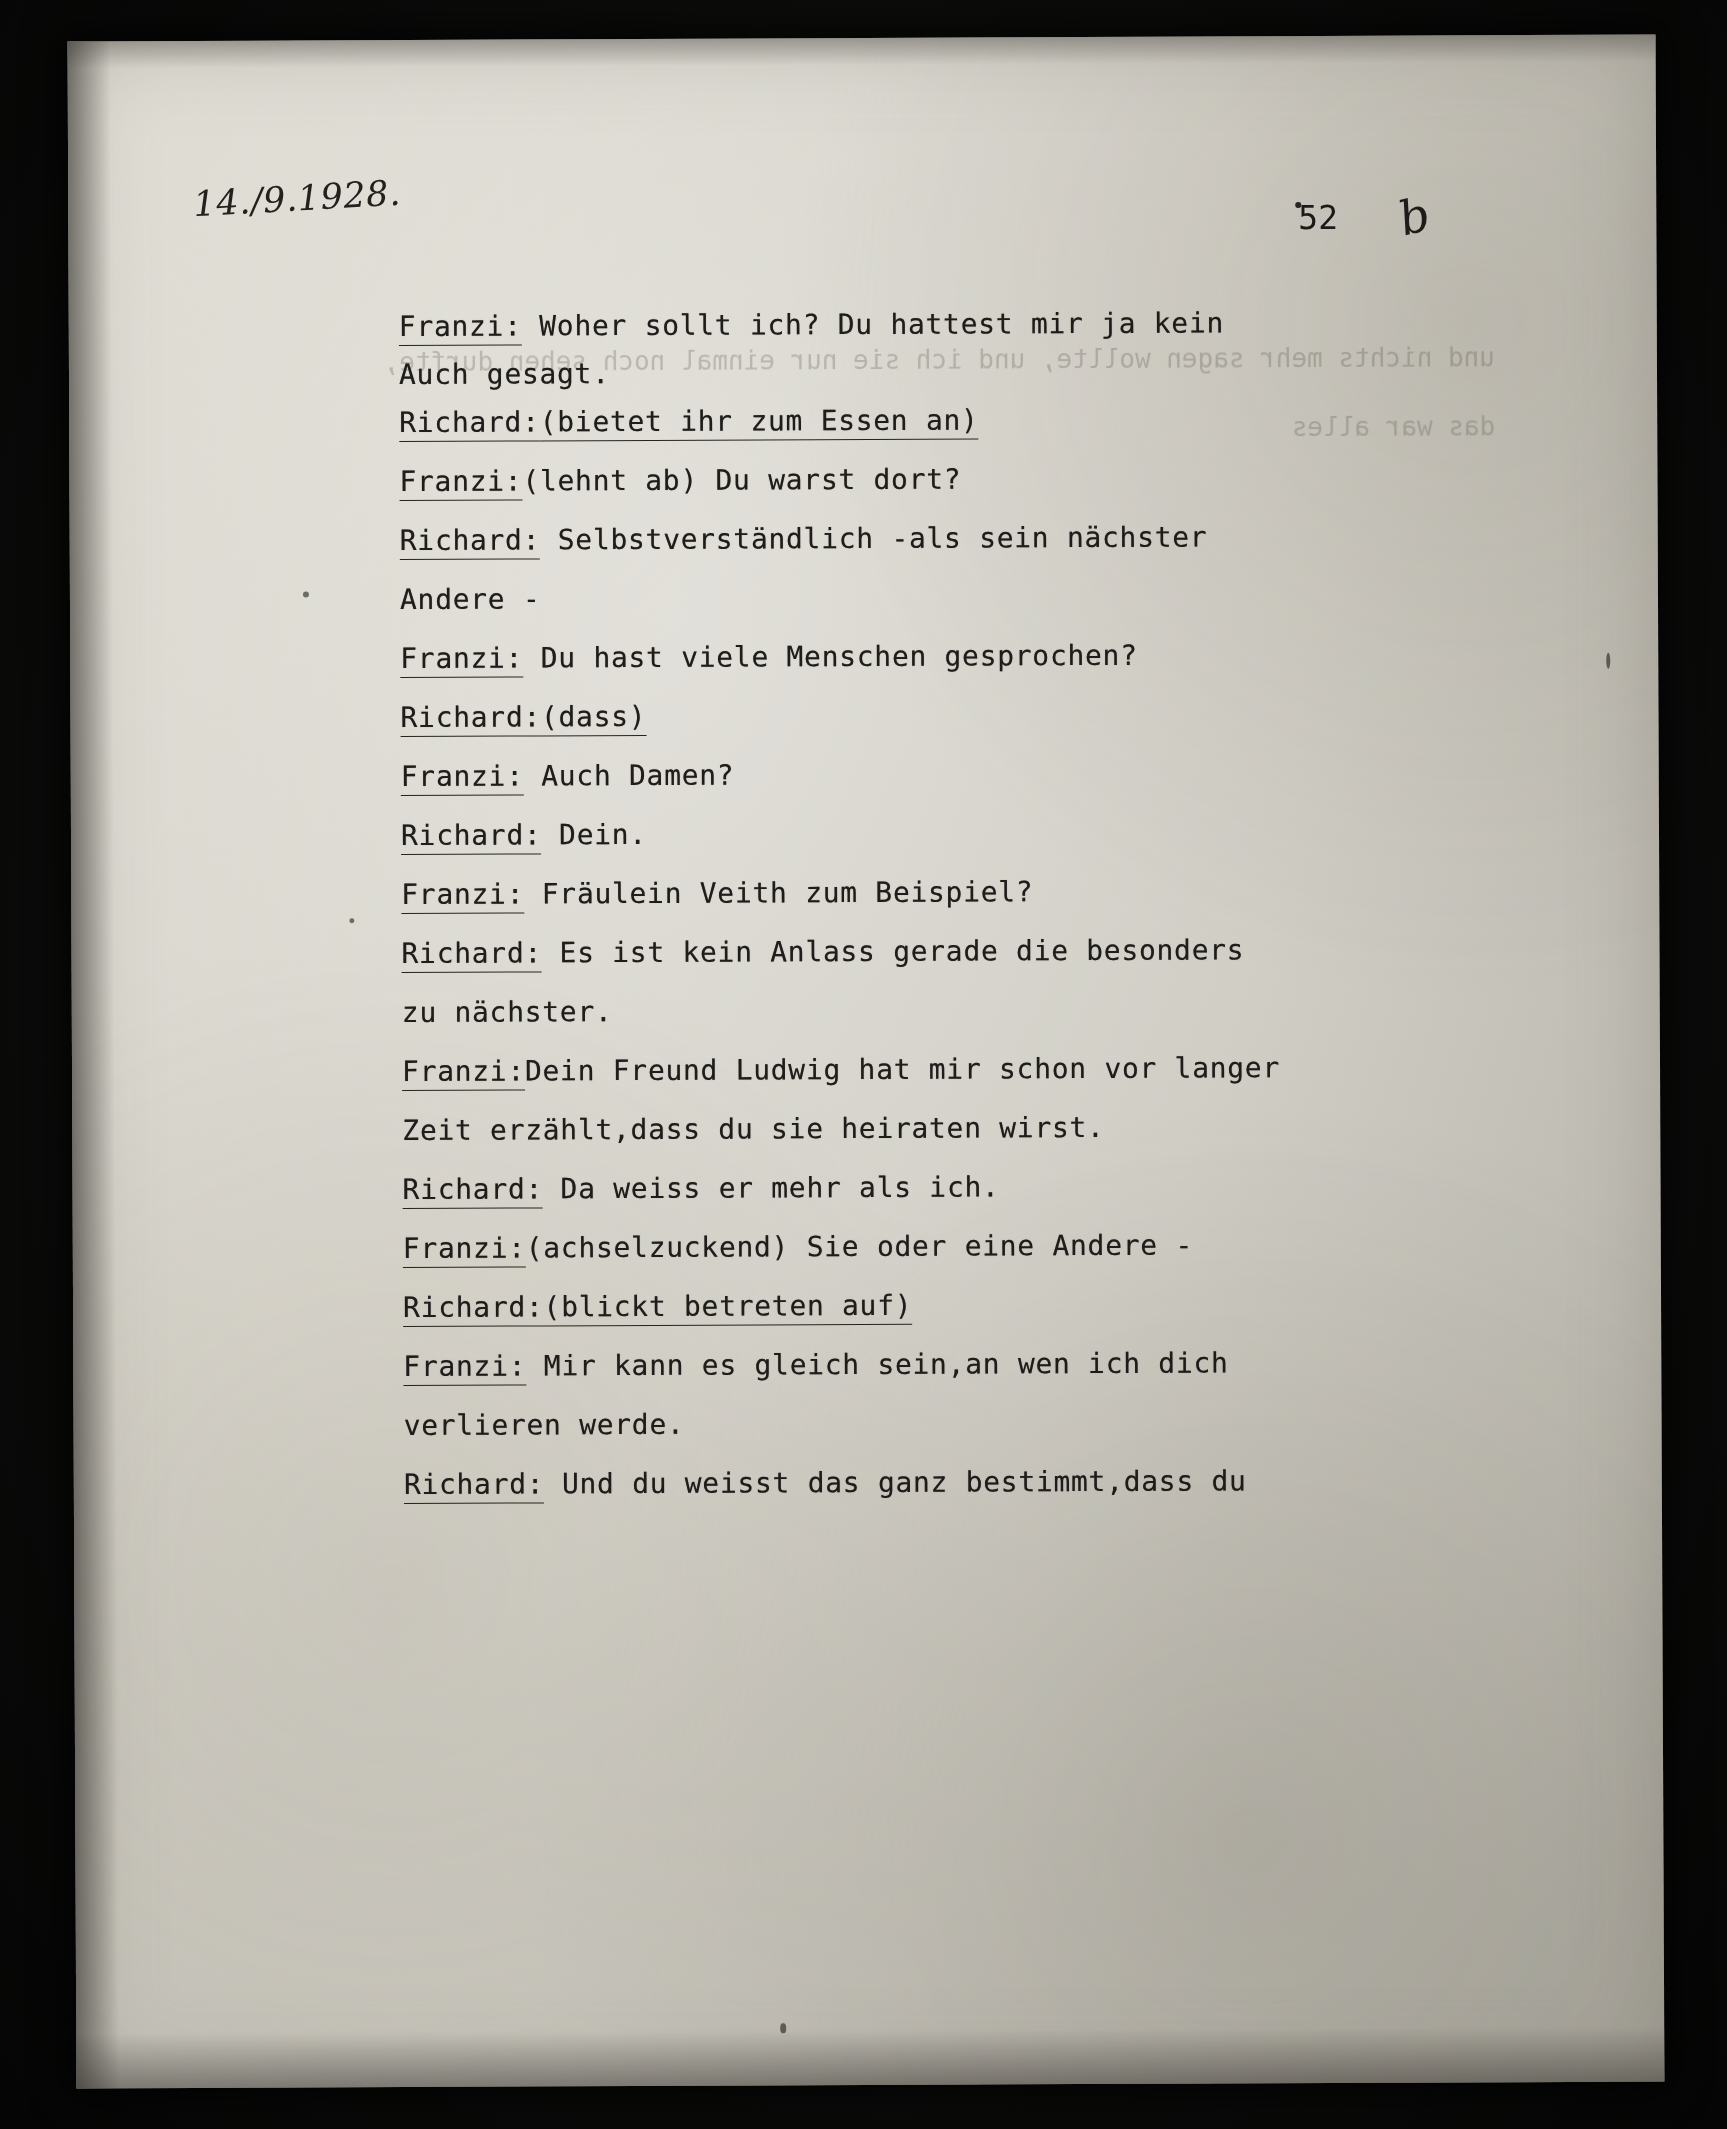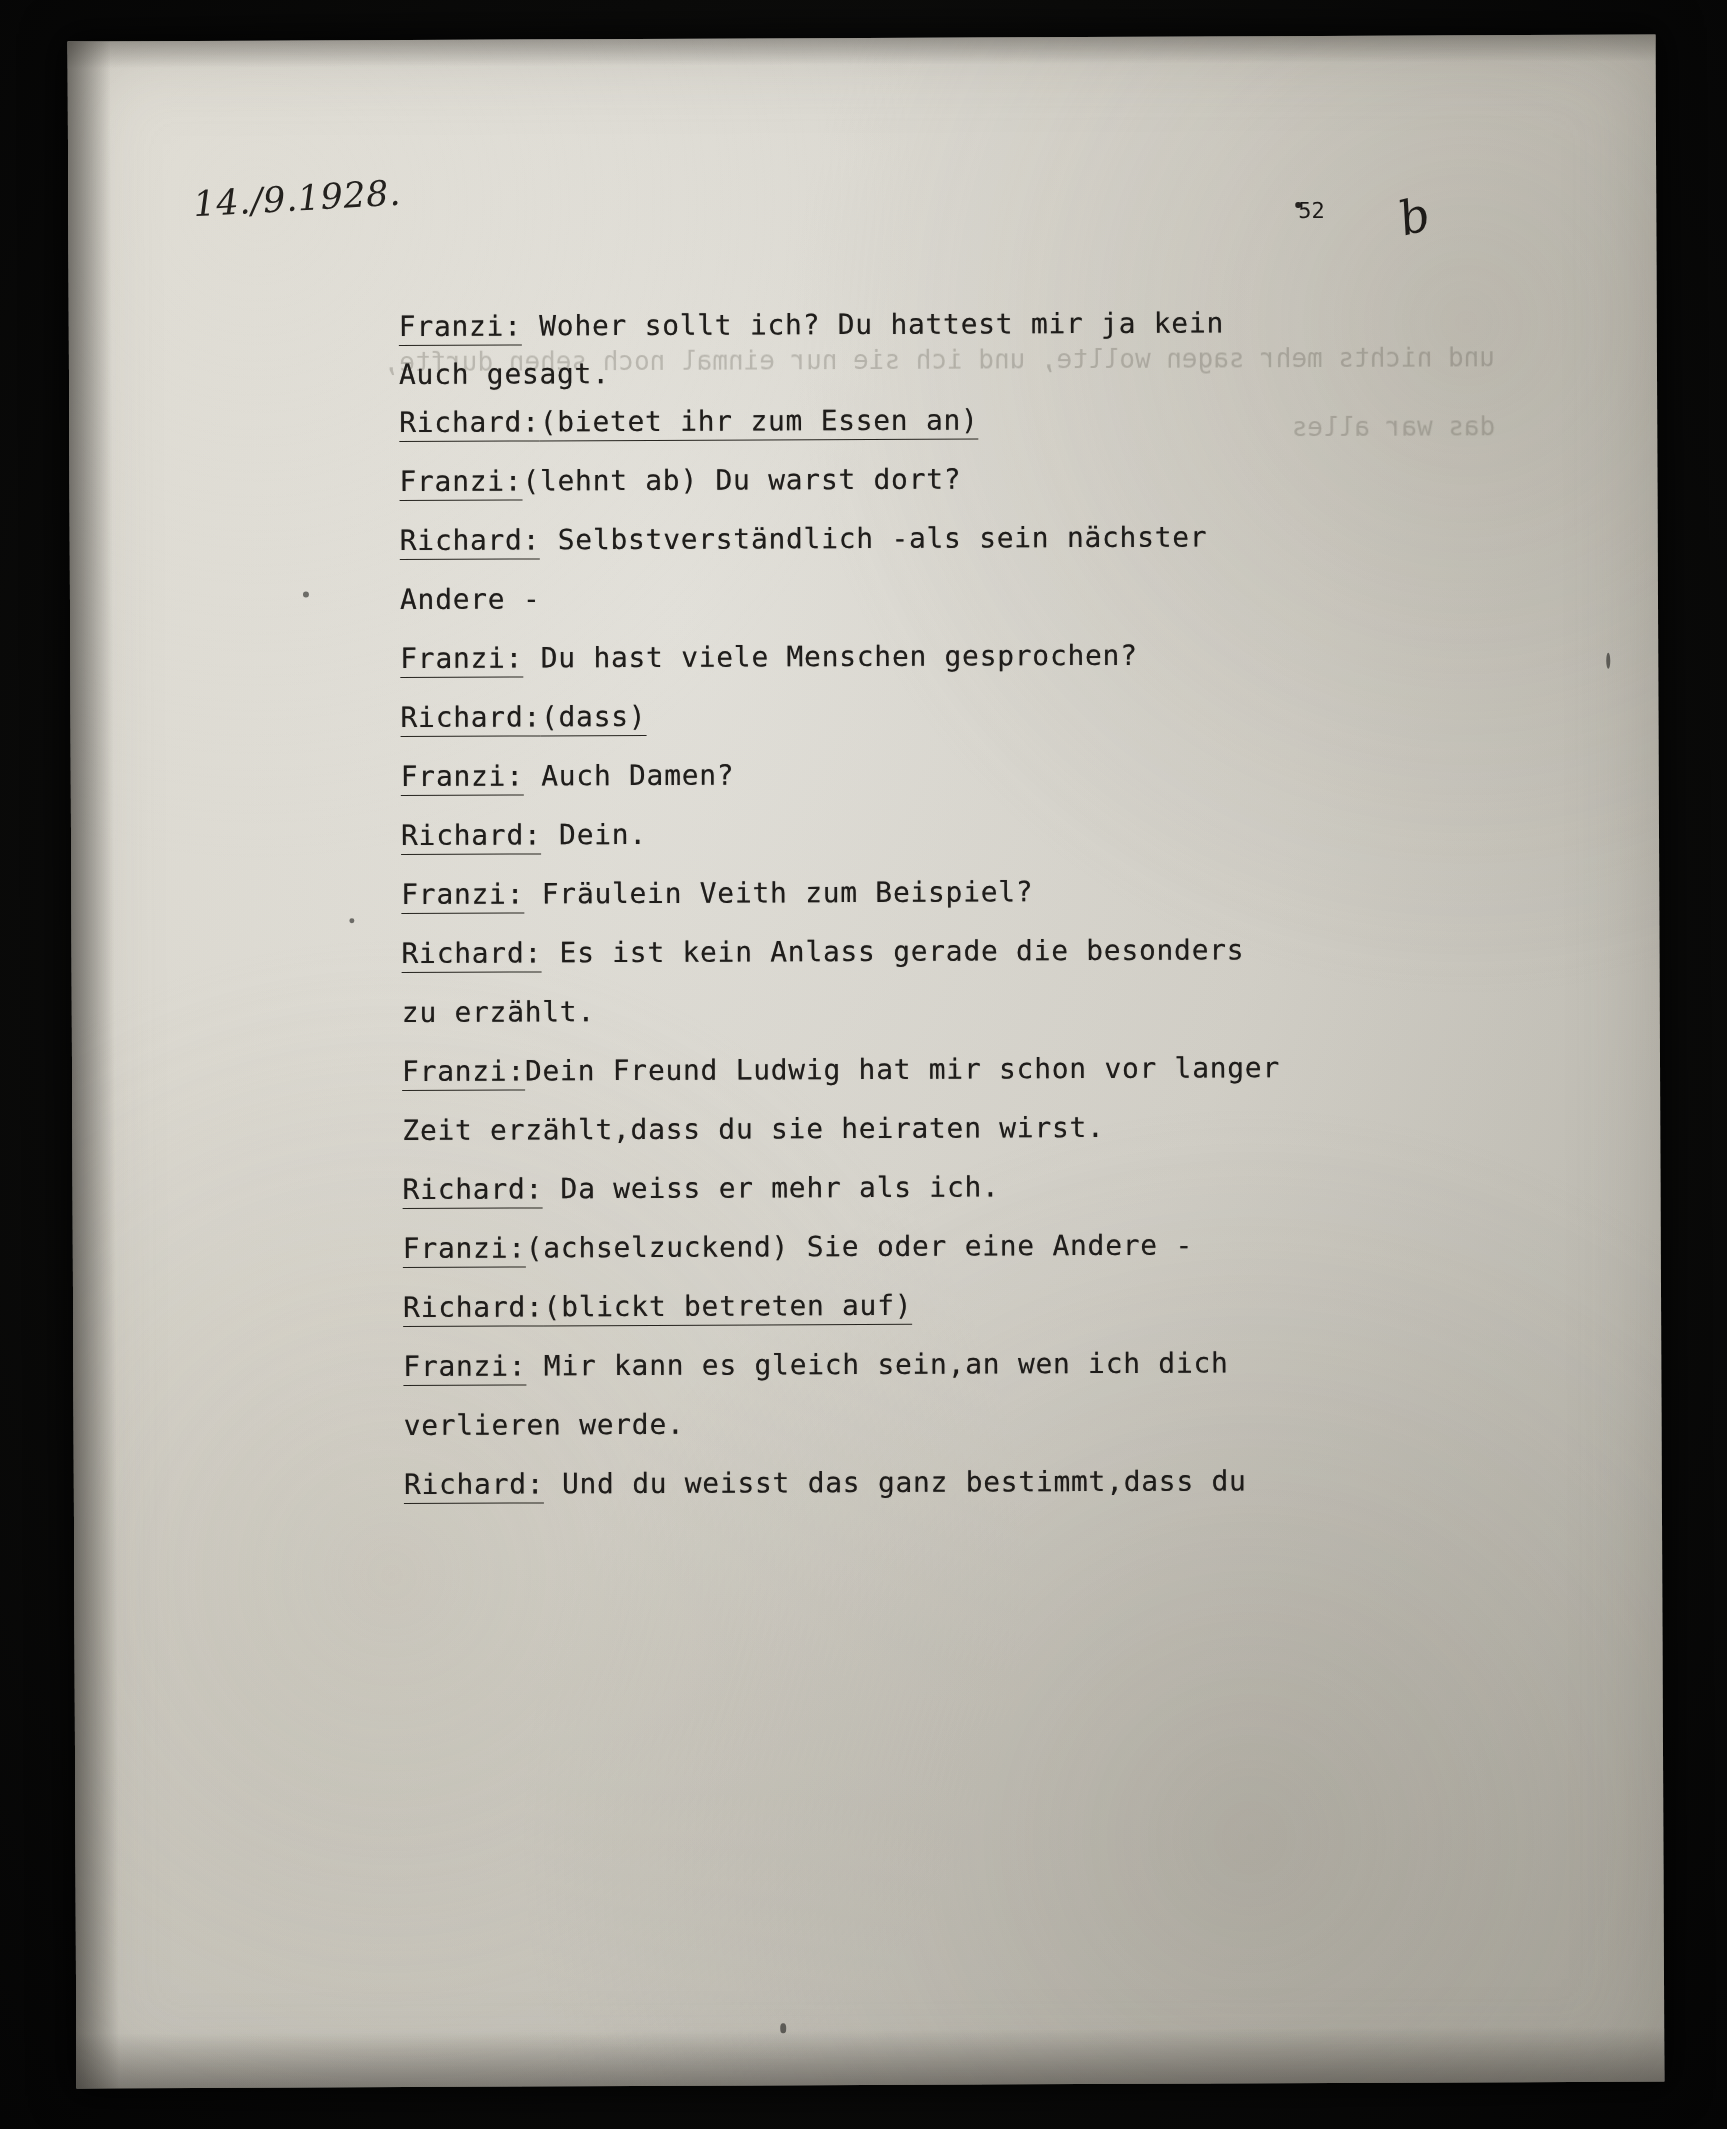--- a/index.html
+++ b/index.html
@@ -101,21 +101,21 @@
     font-size: 35px;
     color: #23211e;
     transform: rotate(-3deg);
     letter-spacing: 0.6px;
   }
   .page-number {
     position: absolute;
     left: 1230px;
     top: 162px;
     font-family: "DejaVu Sans Mono", monospace;
-    font-size: 22px;
+    font-size: 33px;
     color: #1d1b19;
   }
   .page-number-dot {
     position: absolute;
     left: 1227px;
     top: 166px;
     width: 5.5px;
     height: 5.5px;
     background: #2a2724;
     border-radius: 50%;
@@ -185,21 +185,21 @@
     <div class="line"><span class="speaker">Richard:</span><span class="speaker">(bietet ihr zum Essen an)</span></div>
     <div class="line"><span class="speaker">Franzi:</span><span>(lehnt ab) Du warst dort?</span></div>
     <div class="line"><span class="speaker">Richard:</span><span> Selbstverständlich -als sein nächster</span></div>
     <div class="line"><span>Andere -</span></div>
     <div class="line"><span class="speaker">Franzi:</span><span> Du hast viele Menschen gesprochen?</span></div>
     <div class="line"><span class="speaker">Richard:</span><span class="speaker">(dass)</span></div>
     <div class="line"><span class="speaker">Franzi:</span><span> Auch Damen?</span></div>
     <div class="line"><span class="speaker">Richard:</span><span> Dein.</span></div>
     <div class="line"><span class="speaker">Franzi:</span><span> Fräulein Veith zum Beispiel?</span></div>
     <div class="line"><span class="speaker">Richard:</span><span> Es ist kein Anlass gerade die besonders</span></div>
-    <div class="line"><span>zu erzählt.</span></div>
+    <div class="line"><span>zu nächster.</span></div>
     <div class="line"><span class="speaker">Franzi:</span><span>Dein Freund Ludwig hat mir schon vor langer</span></div>
     <div class="line"><span>Zeit erzählt,dass du sie heiraten wirst.</span></div>
     <div class="line"><span class="speaker">Richard:</span><span> Da weiss er mehr als ich.</span></div>
     <div class="line"><span class="speaker">Franzi:</span><span>(achselzuckend) Sie oder eine Andere -</span></div>
     <div class="line"><span class="speaker">Richard:</span><span class="speaker">(blickt betreten auf)</span></div>
     <div class="line"><span class="speaker">Franzi:</span><span> Mir kann es gleich sein,an wen ich dich</span></div>
     <div class="line"><span>verlieren werde.</span></div>
     <div class="line"><span class="speaker">Richard:</span><span> Und du weisst das ganz bestimmt,dass du</span></div>
   </div>
 

